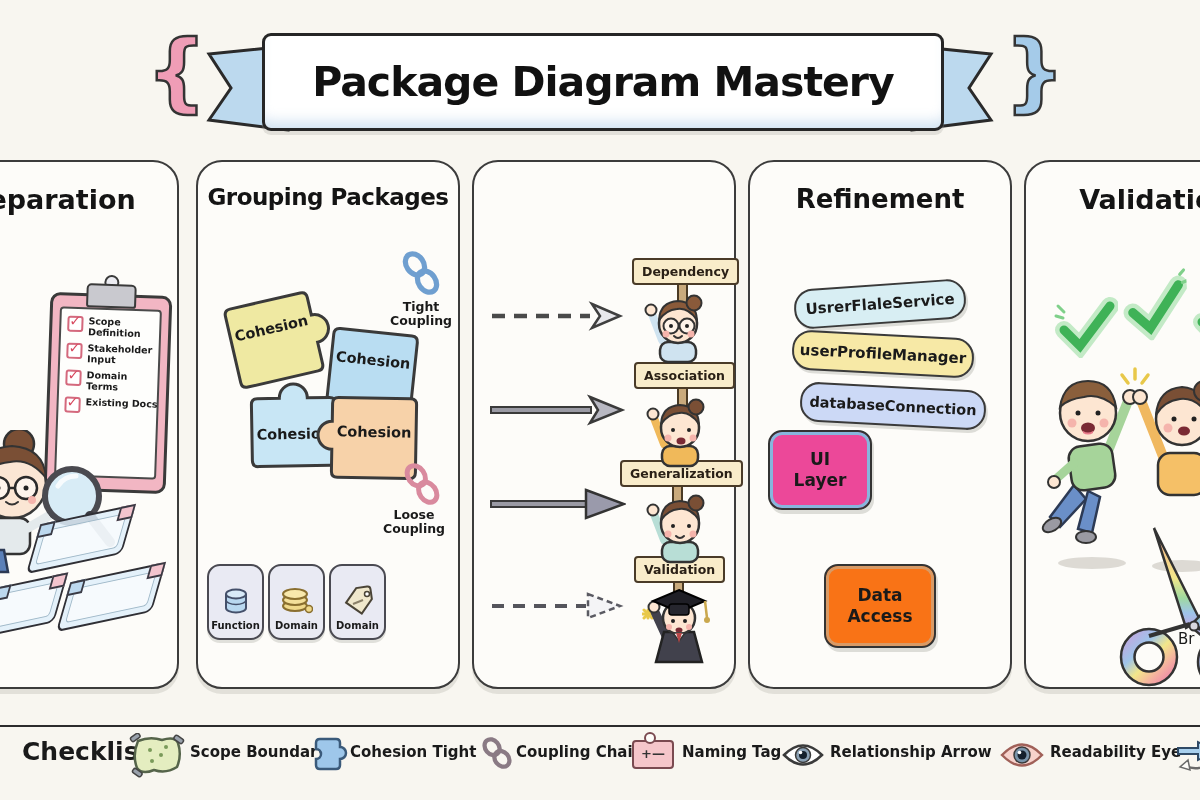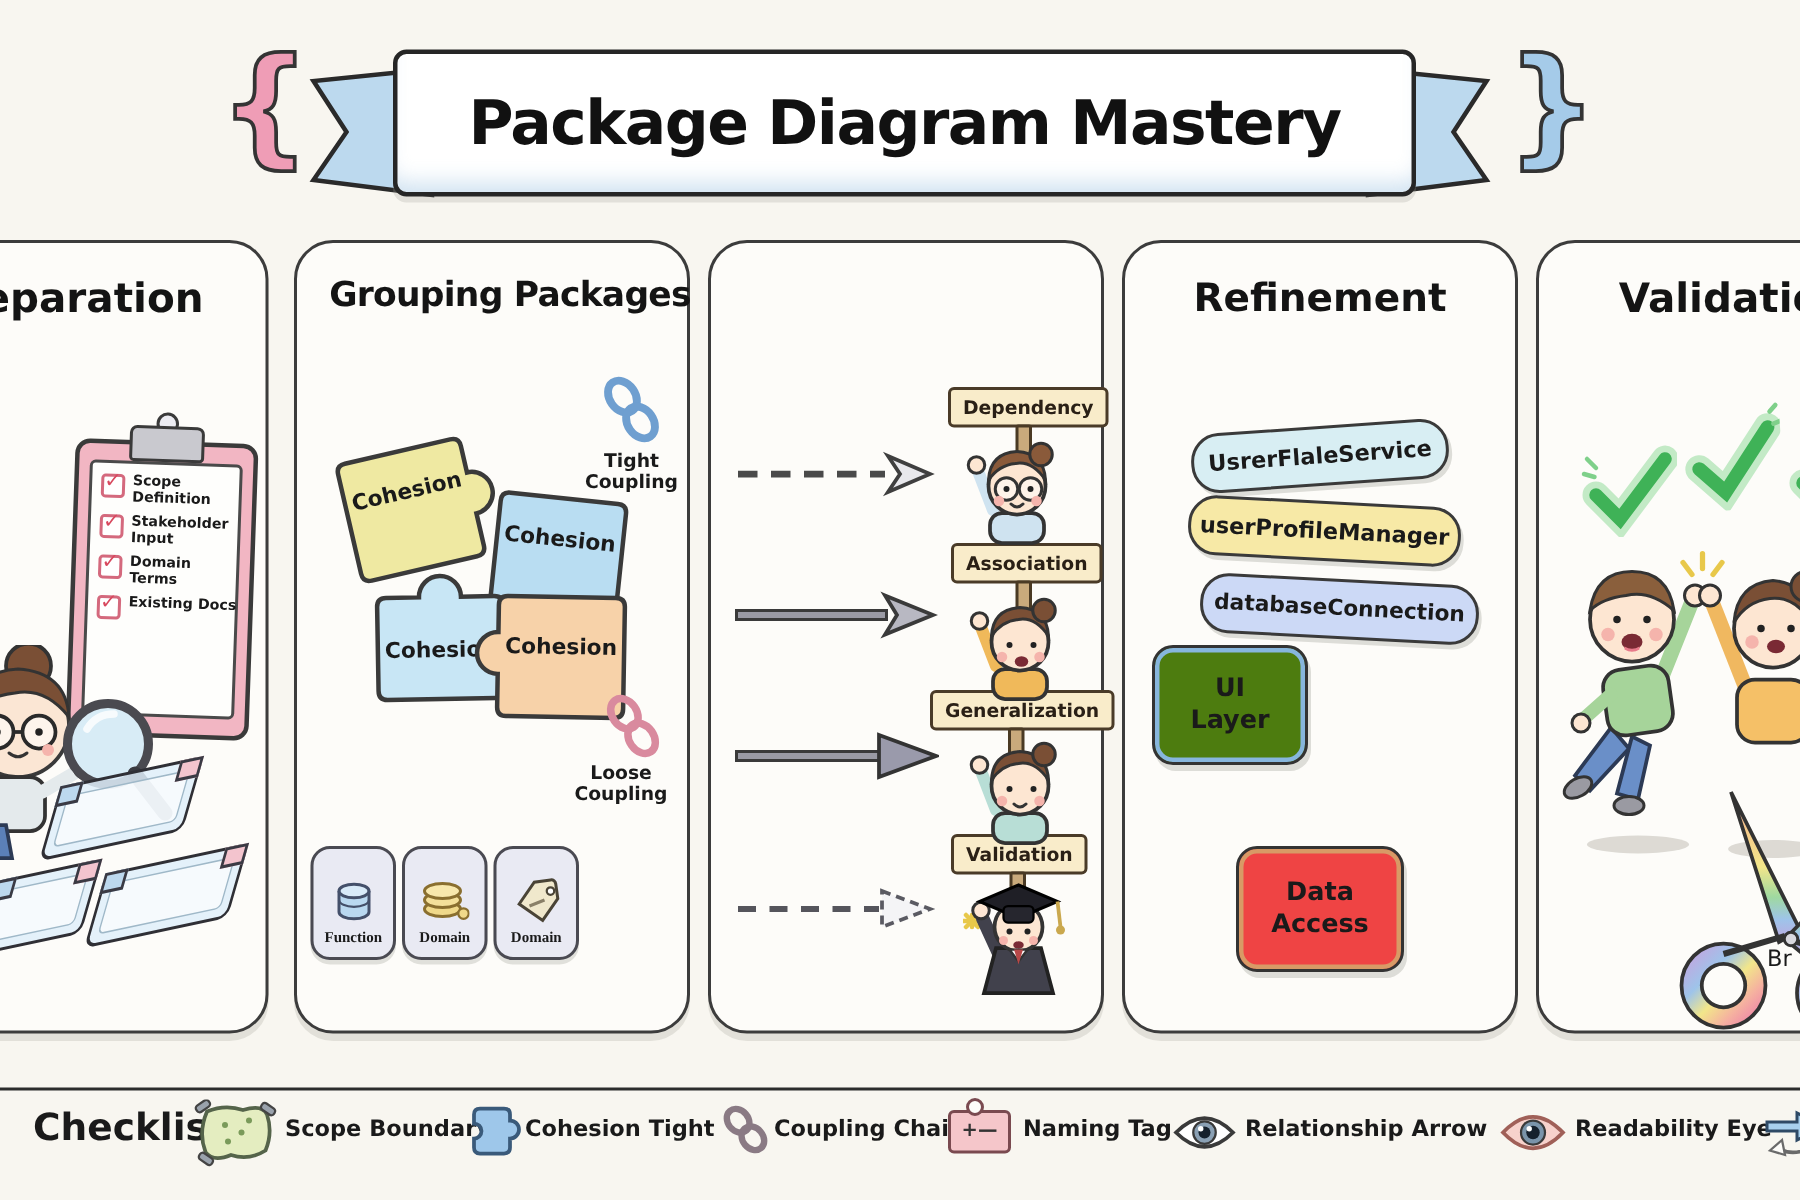--- a/index.html
+++ b/index.html
@@ -23,21 +23,21 @@
   
   .panel{position:absolute;top:160px;height:525px;background:#fdfcf9;border:2.5px solid #3c3c3c;
          border-radius:26px;box-shadow:0 5px 0 rgba(170,168,158,.28);}
   #p1{left:-88px;width:263px;}
   #p2{left:196px;width:260px;}
   #p3{left:472px;width:260px;}
   #p4{left:748px;width:260px;}
   #p5{left:1024px;width:260px;}
   .panel-title{position:absolute;top:22px;left:0;width:100%;text-align:center;font-size:27px;
          font-weight:bold;white-space:nowrap;color:#141414;}
-  #p2 .panel-title{font-size:23px;letter-spacing:-.5px;padding-left:12px;}
+  #p2 .panel-title{font-size:23px;letter-spacing:-.5px;}
   #p3 .panel-title,#p4 .panel-title{font-size:26px;}
 
   
   .clipboard{position:absolute;left:133px;top:132px;width:116px;height:192px;background:#f2b6c3;
          border:3px solid #3a3a3a;border-radius:10px;transform:rotate(2deg);}
   .clip-sheet{position:absolute;left:7px;top:11px;right:7px;bottom:11px;background:#fefefc;
          border:2px solid #4a4a4a;border-radius:4px;padding:7px 5px 0 6px;box-sizing:border-box;}
   .clip-metal{position:absolute;top:-13px;left:50%;transform:translateX(-50%);width:46px;height:20px;
          background:#c9c9cf;border:2.5px solid #3a3a3a;border-radius:5px 5px 3px 3px;}
   .clip-knob{position:absolute;top:-22px;left:50%;transform:translateX(-50%);width:11px;height:11px;
@@ -53,21 +53,21 @@
          border-radius:7px;transform:rotate(-12deg) skewX(-28deg);}
   .pkg .tabp{position:absolute;width:12px;height:9px;background:#f3c4ce;border:2px solid #3a3a44;right:-2px;top:-2px;}
   .pkg .tabb{position:absolute;width:12px;height:9px;background:#bcd8ee;border:2px solid #3a3a44;left:-2px;top:-2px;}
   .pkg .inner{position:absolute;inset:5px;background:rgba(255,255,255,.65);border:1.5px solid #9fb8c8;border-radius:4px;}
 
   
   .piece{position:absolute;width:100px;height:92px;}
   .piece svg{position:absolute;left:0;top:0;overflow:visible;}
   .piece span{position:absolute;left:0;top:26px;width:100px;text-align:center;font-size:14.5px;font-weight:bold;}
   .coupling-label{position:absolute;text-align:center;font-size:12.5px;font-weight:bold;line-height:1.15;}
-  .crit-row{position:absolute;left:9px;top:402px;display:flex;gap:4px;font-family:Liberation Serif, serif;}
+  .crit-row{position:absolute;left:9px;top:402px;display:flex;gap:4px;}
   .crit-card{width:57px;height:76px;background:#e9eaf3;border:2px solid #4a4a52;border-radius:13px;
          display:flex;flex-direction:column;align-items:center;justify-content:flex-end;padding-bottom:7px;
          box-sizing:border-box;box-shadow:0 3px 0 rgba(160,160,150,.3);}
   .crit-card.tech{background:#f8d2da;}
   .crit-card .lbl{font-size:10px;font-weight:bold;margin-top:4px;}
 
   
   .sign{position:absolute;background:#f9ecca;border:2px solid #4a3b28;border-radius:4px;
         padding:4px 8px;font-size:12.5px;font-weight:bold;color:#2a2016;white-space:nowrap;z-index:3;}
   .post{position:absolute;left:42%;top:100%;width:7px;height:34px;background:#c9aa7c;border:2px solid #4a3a24;border-radius:2px;z-index:1;}
@@ -350,24 +350,24 @@
     </svg>
   </div>
 
   <div class="panel" id="p4">
     <div class="panel-title">Refinement</div>
 
     <div class="pill" style="left:44px;top:122px;width:168px;font-size:15px;background:#d8eef3;transform:rotate(-4deg)">UsrerFlaleService</div>
     <div class="pill" style="left:42px;top:172px;width:178px;font-size:15px;background:#f7e9a6;transform:rotate(3deg)">userProfileManager</div>
     <div class="pill" style="left:50px;top:224px;width:182px;font-size:14.5px;background:#ccd9f6;transform:rotate(3deg)">databaseConnection</div>
 
-    <div class="lbox" style="left:18px;top:268px;width:100px;height:76px;background:#4d7c0f;box-shadow:inset 0 0 0 3px #87b6dd,2px 4px 0 rgba(150,150,140,.3)">
+    <div class="lbox" style="left:18px;top:268px;width:100px;height:76px;background:#ec4899;box-shadow:inset 0 0 0 3px #87b6dd,2px 4px 0 rgba(150,150,140,.3)">
       <span class="in" style="width:56px">UI Layer</span>
     </div>
-    <div class="lbox" style="left:74px;top:402px;width:108px;height:80px;background:#ef4444;box-shadow:inset 0 0 0 3px #d89a66,2px 4px 0 rgba(150,150,140,.3)">
+    <div class="lbox" style="left:74px;top:402px;width:108px;height:80px;background:#f97316;box-shadow:inset 0 0 0 3px #d89a66,2px 4px 0 rgba(150,150,140,.3)">
       <span class="in" style="width:70px">Data Access</span>
     </div>
   </div>
 
   <div class="panel" id="p5">
     <div class="panel-title">Validation</div>
 
     <svg class="abs" style="left:28px;top:128px" width="64" height="68" viewBox="0 0 64 68">
       <path d="M10,40 L26,56 L56,16" stroke="#b9e6bd" stroke-width="18" fill="none" stroke-linecap="round" opacity=".85"></path>
       <path d="M10,40 L26,56 L56,16" stroke="#3fb257" stroke-width="9" fill="none" stroke-linecap="round"></path>

